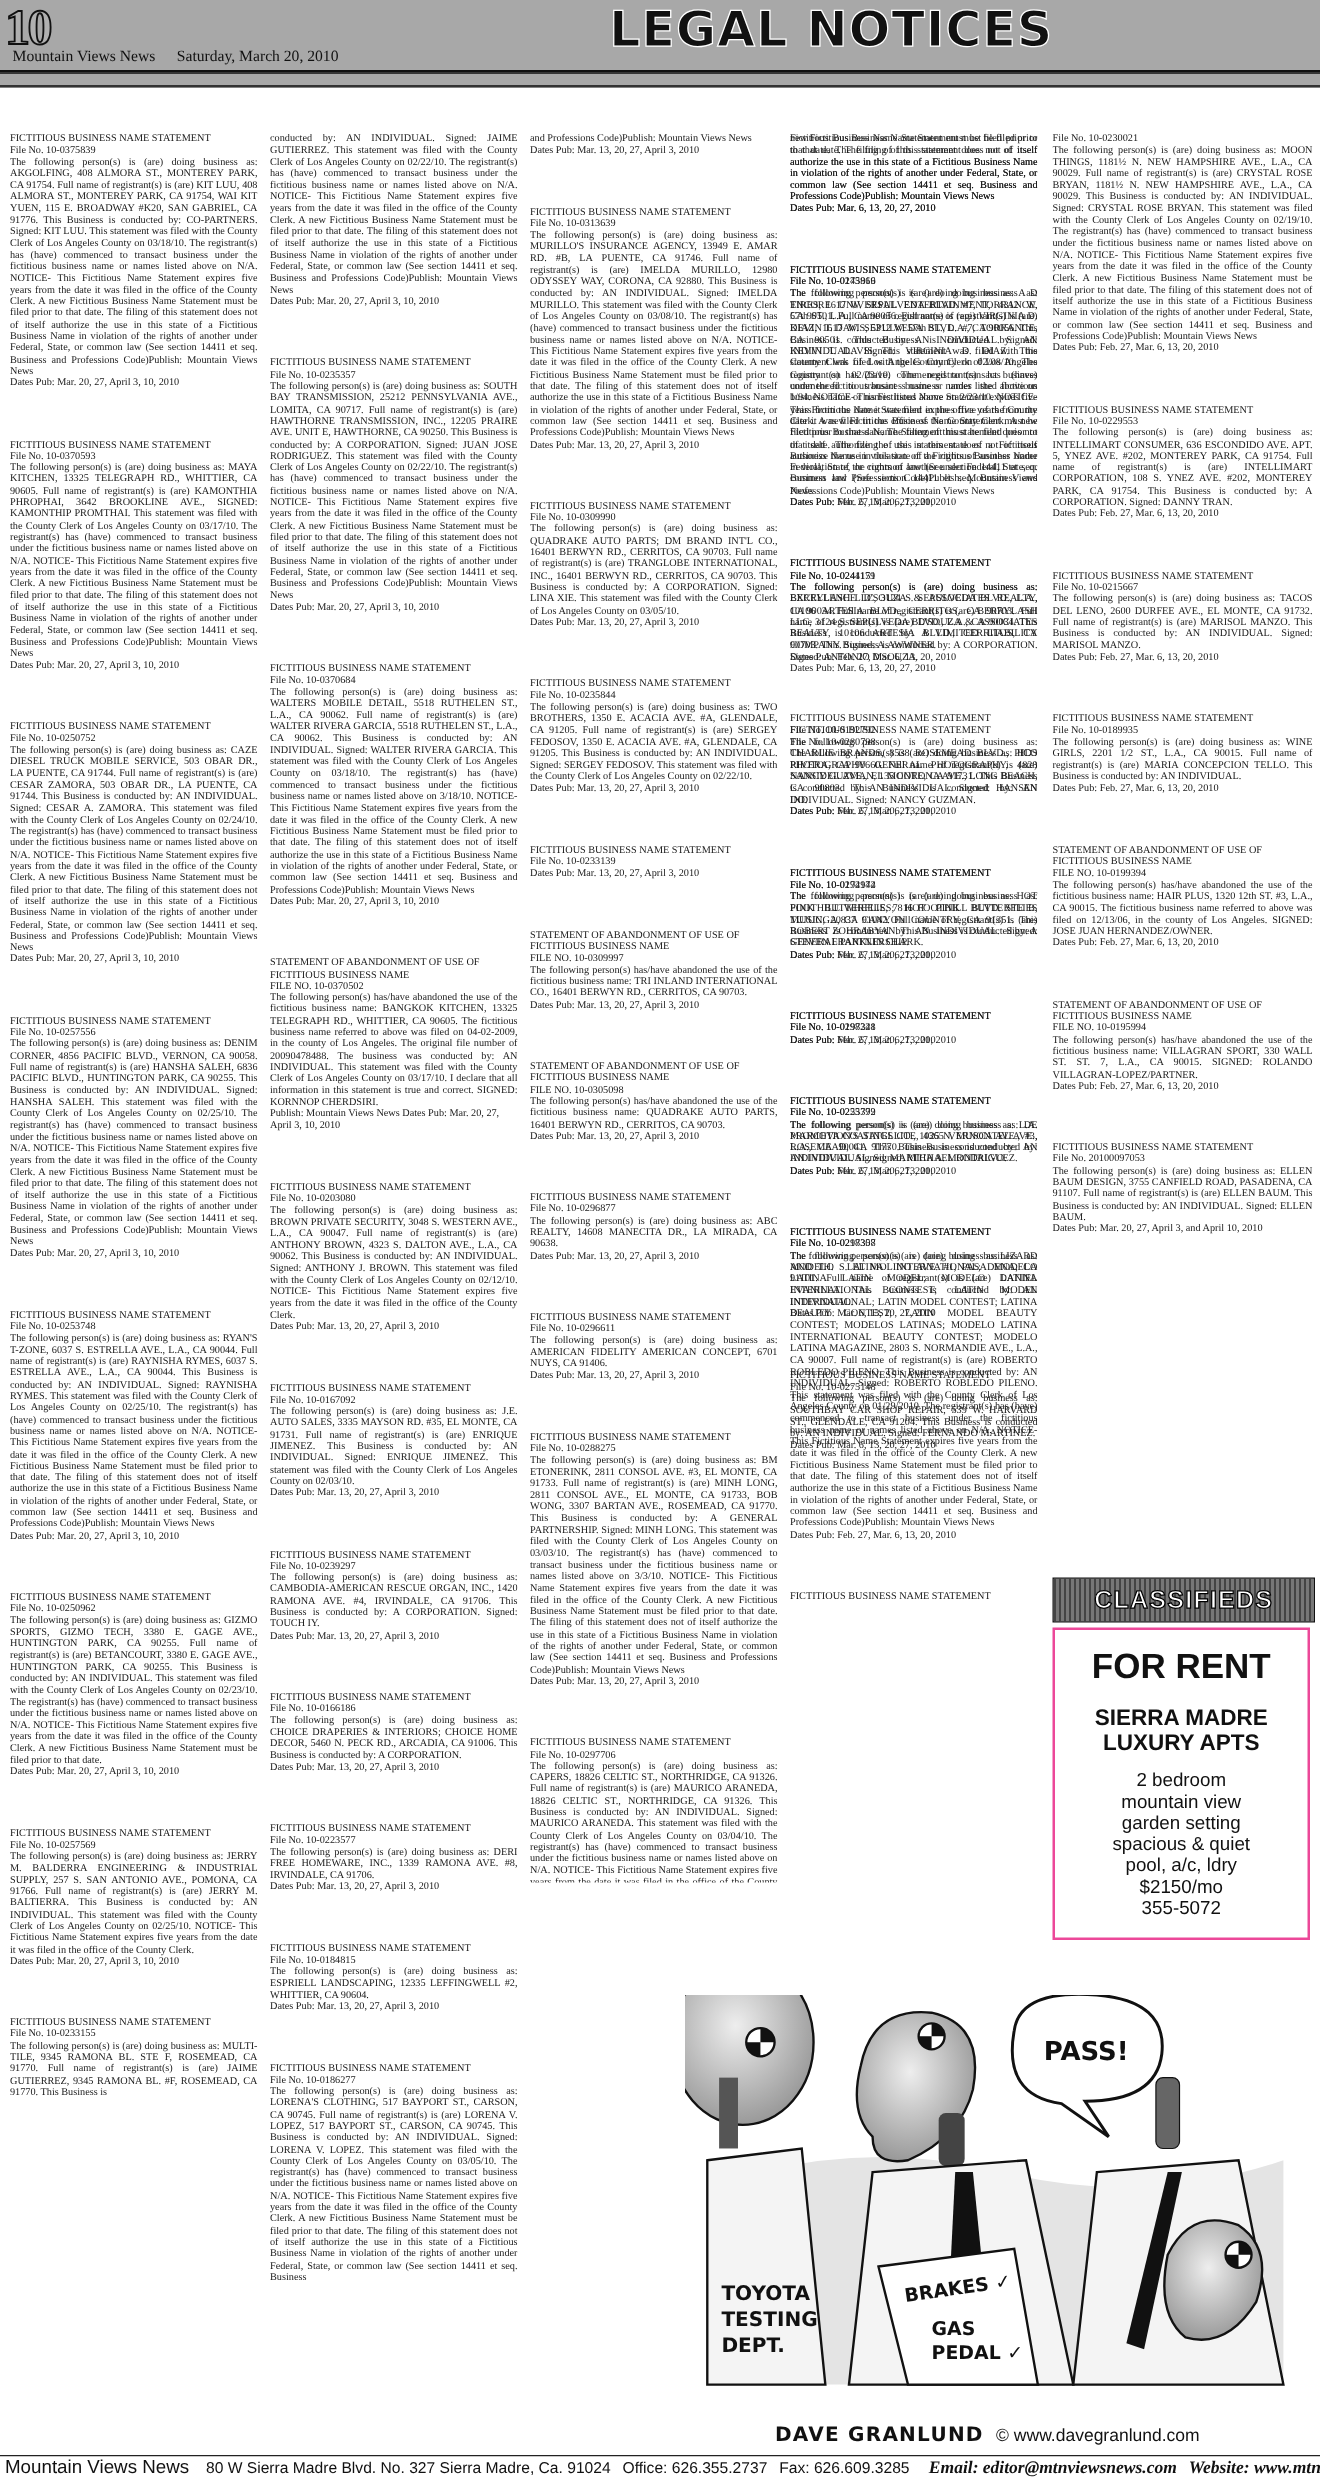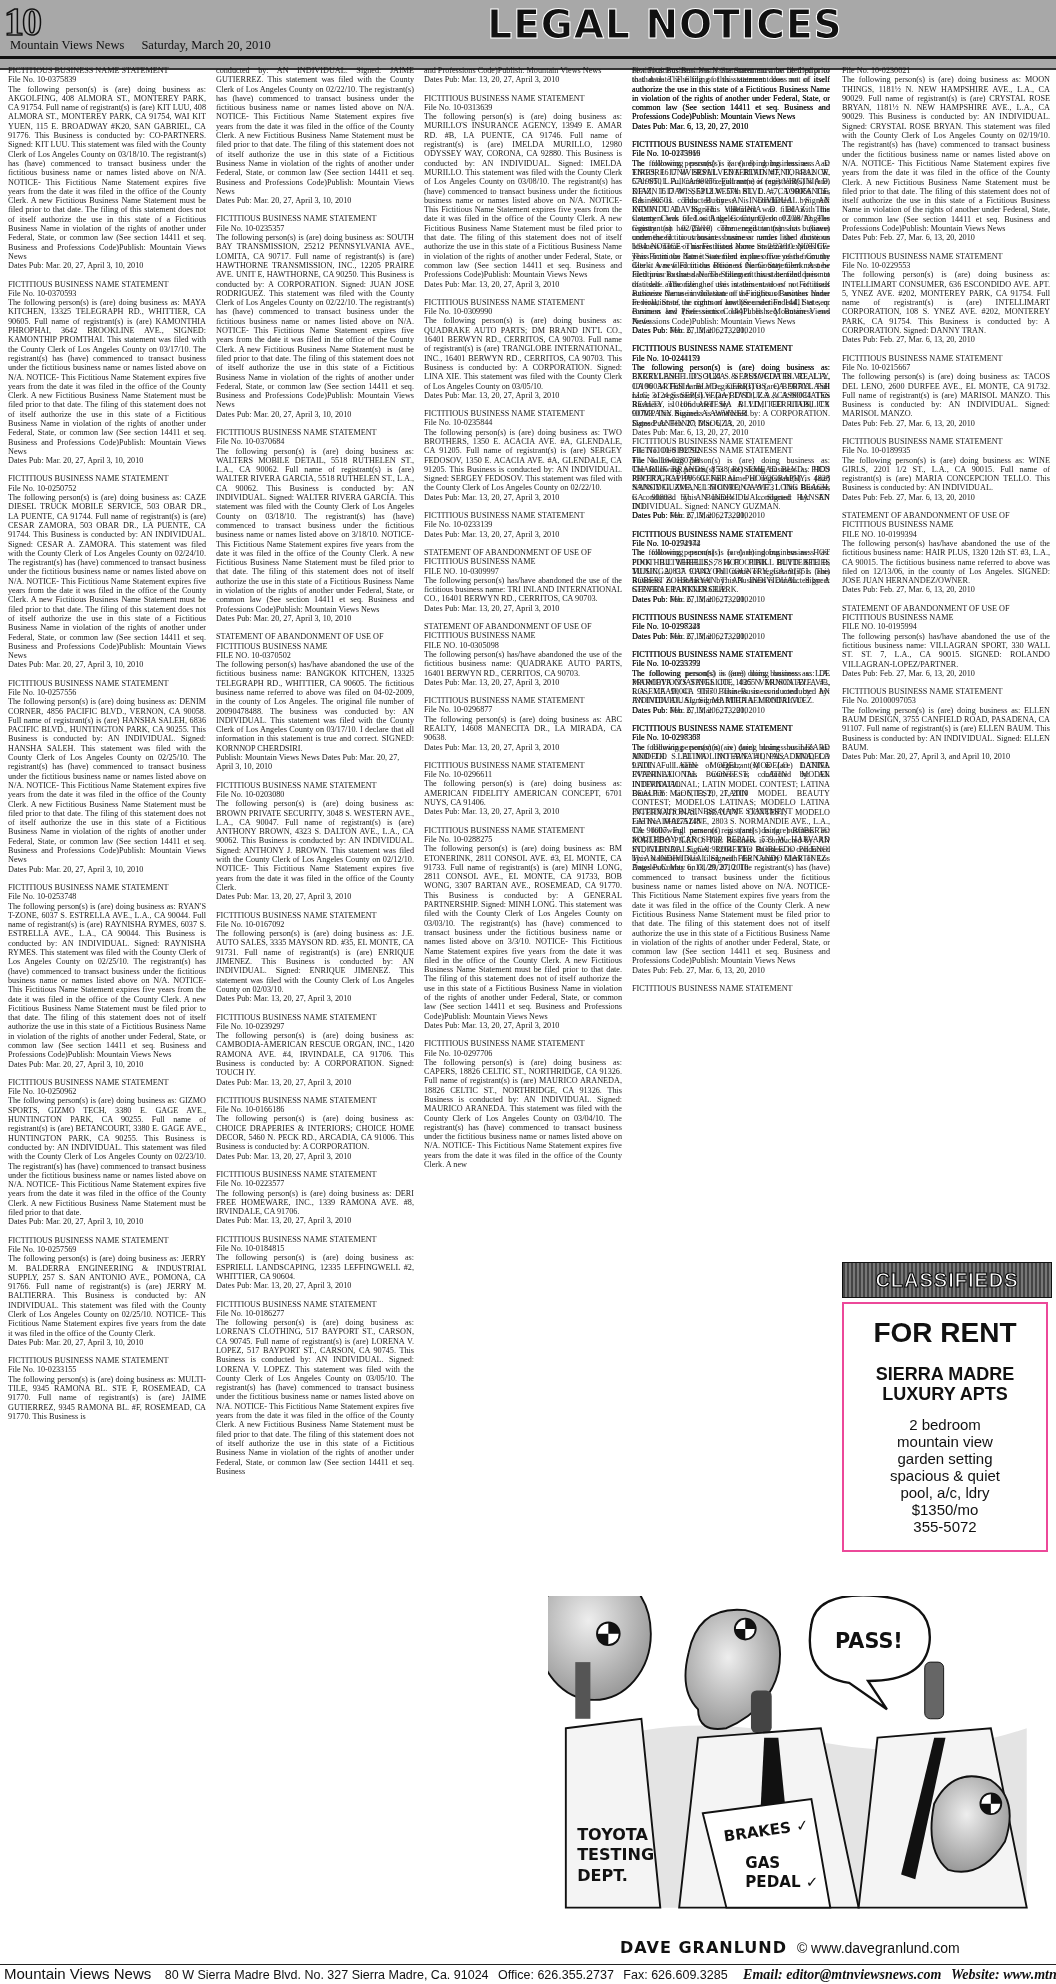--- a/index.html
+++ b/index.html
@@ -9,21 +9,21 @@
   .masthead { position:absolute; left:0; top:0; width:1056px; height:70px; background:#a8a8a8; border-bottom:2px solid #333; box-sizing:border-box; }
   .page-num { position:absolute; left:4px; top:-2px; font-family:"Liberation Serif", serif; font-size:40px; font-weight:bold; color:#b0b0b0; -webkit-text-stroke:1.5px #111; letter-spacing:-2px; }
   .section-title { position:absolute; left:250px; width:830px; top:2px; text-align:center; font-family:"DejaVu Sans", sans-serif; font-weight:bold; font-size:39px; color:#111; -webkit-text-stroke:1px #fff; letter-spacing:1px; }
   .paper-line { position:absolute; left:10px; top:38px; font-family:Liberation Serif, serif; font-size:12.5px; color:#111; }
   .paper-line span { margin-right:14px; }
   .rule2 { position:absolute; left:0; top:56px; width:1056px; height:3px; border-top:2px solid #111; border-bottom:1px solid #111; box-sizing:border-box; }
 
   
   .columns { position:absolute; left:8px; top:66px; width:1042px; height:1890px; }
   .col { position:absolute; top:0; width:198px; height:1890px; overflow:hidden; font-size:8.2px; line-height:9.3px; text-align:justify; }
-  .notice { margin-bottom:9px; }
+  .notice { margin-bottom:9px;margin-top:40px; }
   .notice .hd { text-transform:uppercase; text-align:left; }
   .notice .fn { text-align:left; }
   .notice p { margin:0; }
   .notice .dates { text-align:left; }
 
   
   .classified-wrap { position:absolute; left:842px; top:1262px; width:212px; height:330px; }
   .classified-banner { width:208px; height:34px; background:repeating-linear-gradient(90deg,#444 0 2px,#777 2px 4px); border:1px solid #111; display:flex; align-items:center; justify-content:center; }
   .classified-banner span { font-family:Liberation Sans, sans-serif; font-weight:bold; font-size:20px; color:#fff; -webkit-text-stroke:1px #000; letter-spacing:1px; }
   .ad-box { margin-top:4px; width:206px; height:250px; border:2px solid #ec4899; box-sizing:border-box; text-align:center; font-family:"Liberation Sans", sans-serif; color:#111; padding-top:14px; }
@@ -390,21 +390,21 @@
     <div class="ad-sub">
       <div>SIERRA MADRE</div>
       <div>LUXURY APTS</div>
     </div>
     <div class="ad-body">
       <div>2 bedroom</div>
       <div>mountain view</div>
       <div>garden setting</div>
       <div>spacious &amp; quiet</div>
       <div>pool, a/c, ldry</div>
-      <div>$1350/mo</div>
+      <div>$2150/mo</div>
       <div>355-5072</div>
     </div>
   </div>
 </div>
 
 <svg class="cartoon-wide" viewBox="0 0 478 360" style="left:548px;top:1596px;width:506px;height:340px;">
   <defs>
     <radialGradient id="headg" cx="45%" cy="40%" r="60%">
       <stop offset="0" stop-color="#eee"></stop>
         <stop offset="1" stop-color="#9a9a9a"></stop>

